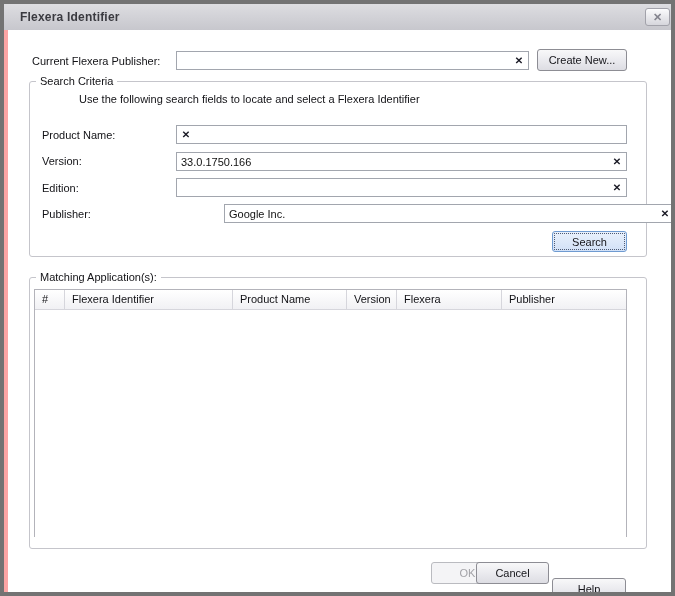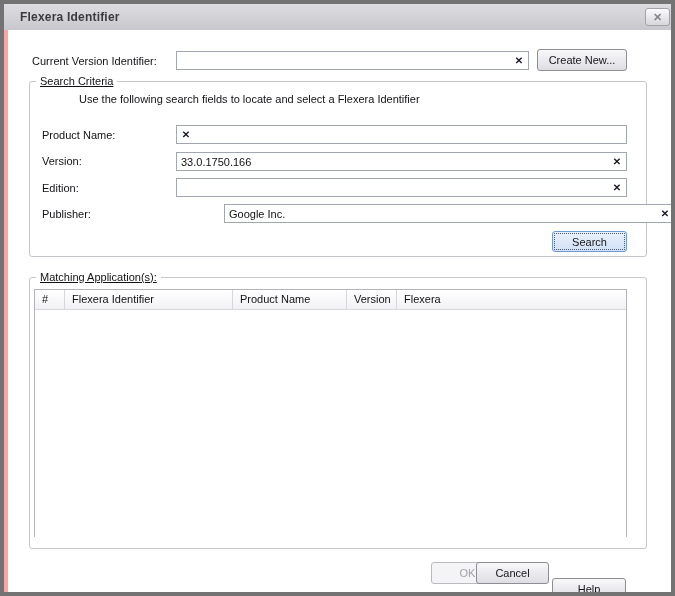--- a/index.html
+++ b/index.html
@@ -70,21 +70,21 @@
     margin-left: 40px;
   }
 
   .group {
     position: absolute;
     border: 1px solid #c5c5cb; border-radius: 3px; background: #fff;
   }
   .legend {
     position: absolute; top: -7px; left: 6px;
     background: #fff; padding: 0 4px;
-    font-size: 11px; color: #121216; white-space: nowrap; text-decoration: underline;
+    font-size: 11px; color: #121216; white-space: nowrap;
   }
 
   .listbox {
     position: absolute; left: 30px; top: 285px; width: 593px; height: 248px;
     border: 1px solid #b3b3ba; background: #fff;
   }
   .thead {
     display: flex; height: 20px;
     background: linear-gradient(#ffffff, #f1f1f4);
     border-bottom: 1px solid #d6d6dc;
@@ -104,21 +104,21 @@
 
   <div class="titlebar">
     <span class="title">Flexera Identifier</span>
     <div class="close-btn">
       <span>✕</span>
     </div>
   </div>
 
   <div class="client"></div>
 
-  <span class="lbl" style="left:28px; top:51px;">Current Version Identifier:</span>
+  <span class="lbl" style="left:28px; top:51px;">Current Flexera Publisher:</span>
   <div class="tbox" style="left:172px; top:47px; width:353px;">
     <input value="" style="">
     <span class="clear-x">✕</span>
   </div>
   <button class="btn" style="left:533px; top:45px; width:90px; height:22px;">Create New...</button>
 
   <div class="group" style="left:25px; top:77px; width:618px; height:176px;">
     <span class="legend">Search Criteria</span>
   </div>
   <span class="lbl" style="left:38px; top:89px;padding-left:37px;">Use the following search fields to locate and select a Flexera Identifier</span>
@@ -152,20 +152,21 @@
     <span class="legend">Matching Application(s):</span>
   </div>
 
   <div class="listbox">
     <div class="thead">
       <div class="th" style="width:30px;">#</div>
       <div class="th" style="width:168px;">Flexera Identifier</div>
       <div class="th" style="width:114px;">Product Name</div>
       <div class="th" style="width:50px;">Version</div>
       <div class="th" style="width:105px;">Flexera</div>
+      <div class="th" style="flex:1;">Publisher</div>
     </div>
     <div class="tbody"></div>
   </div>
 
   <button class="btn disabled" style="left:387px; top:558px; width:73px; height:22px;" disabled="">OK</button>
   <button class="btn" style="left:472px; top:558px; width:73px; height:22px;">Cancel</button>
   <button class="btn" style="left:548px; top:574px; width:74px; height:22px;">Help</button>
 
 </div>
 

